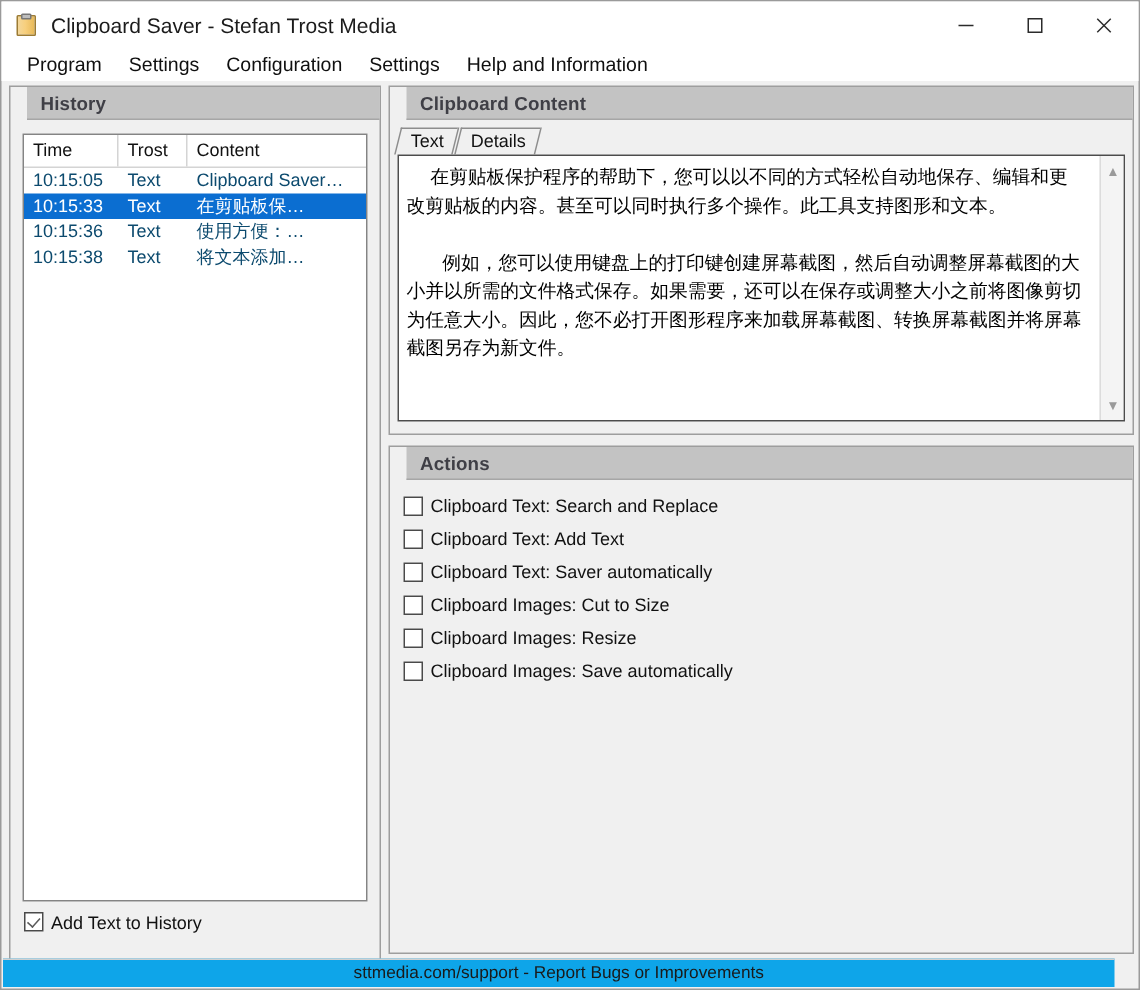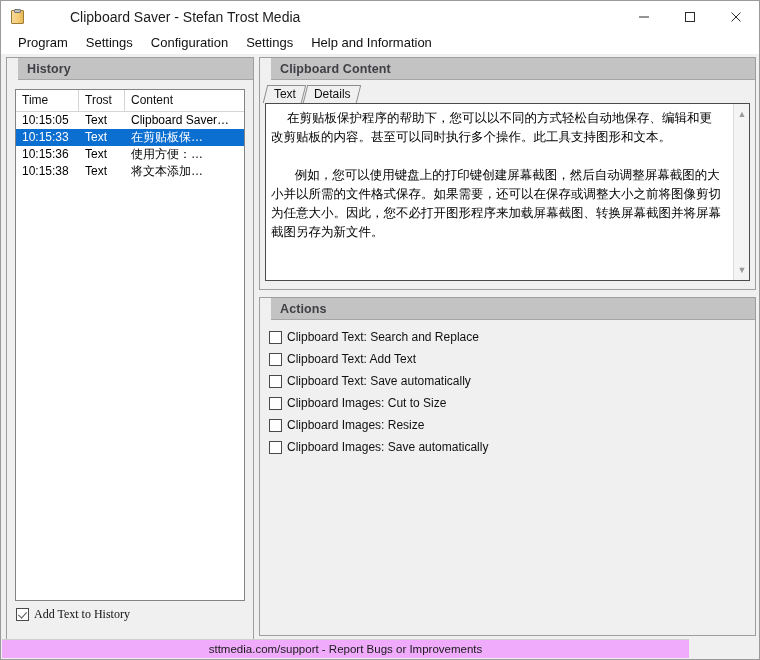--- a/index.html
+++ b/index.html
@@ -27,21 +27,20 @@
 
   
   .titlebar {
     position: absolute;
     left: 0; top: 0;
     width: 758px;
     height: 31px;
     background: #ffffff;
     display: flex;
     align-items: center;
-    gap: 36px;
   }
   .app-icon {
     width: 16px; height: 16px;
     margin-left: 9px;
     position: relative;
     flex: 0 0 auto;
   }
   .clip-body {
     position: absolute;
     left: 1px; top: 1px;
@@ -159,35 +158,34 @@
 
   .lv-row {
     display: flex;
     height: 17px;
     align-items: center;
   }
   .lv-row.selected { background: #0b6ed1; }
   .lv-row.selected .cell { color: #ffffff; }
   .lv-row .cell {
     font-size: 12px;
-    color: #000000;
+    color: #0c4a6e;
     padding-left: 6px;
     line-height: 17px;
     box-sizing: border-box;
     white-space: nowrap;
     overflow: hidden;
   }
 
   
   .hist-checks {
     position: absolute;
     left: 9px;
     top: 548px;
     width: 230px;
-    font-family: Liberation Serif, serif;
   }
   .cbrow {
     display: flex;
     align-items: center;
     height: 17px;
     margin-bottom: 1px;
   }
   .cbox {
     width: 13px; height: 13px;
     border: 1px solid #4a4a4a;
@@ -293,23 +291,23 @@
     display: flex;
     align-items: center;
     height: 22px;
   }
   .actrow .cblabel { font-size: 12px; }
 
   
   .statusbar {
     position: absolute;
     left: 1px; bottom: 1px;
-    width: 687px;
+    width: 741px;
     height: 19px;
-    background: #f0abfc;
+    background: #0ea5e9;
     border-top: 1px solid #d0d0d0;
     display: flex;
     align-items: center;
     justify-content: center;
     box-sizing: border-box;
   }
   .status-text {
     font-size: 11.5px;
     color: #1a1a1a;
     white-space: nowrap;
@@ -430,21 +428,21 @@
       <div class="actrow">
         <div class="cbox"></div>
         <div class="cblabel">Clipboard Text: Search and Replace</div>
       </div>
       <div class="actrow">
         <div class="cbox"></div>
         <div class="cblabel">Clipboard Text: Add Text</div>
       </div>
       <div class="actrow">
         <div class="cbox"></div>
-        <div class="cblabel">Clipboard Text: Save automatically</div>
+        <div class="cblabel">Clipboard Text: Saver automatically</div>
       </div>
       <div class="actrow">
         <div class="cbox"></div>
         <div class="cblabel">Clipboard Images: Cut to Size</div>
       </div>
       <div class="actrow">
         <div class="cbox"></div>
         <div class="cblabel">Clipboard Images: Resize</div>
       </div>
       <div class="actrow">

